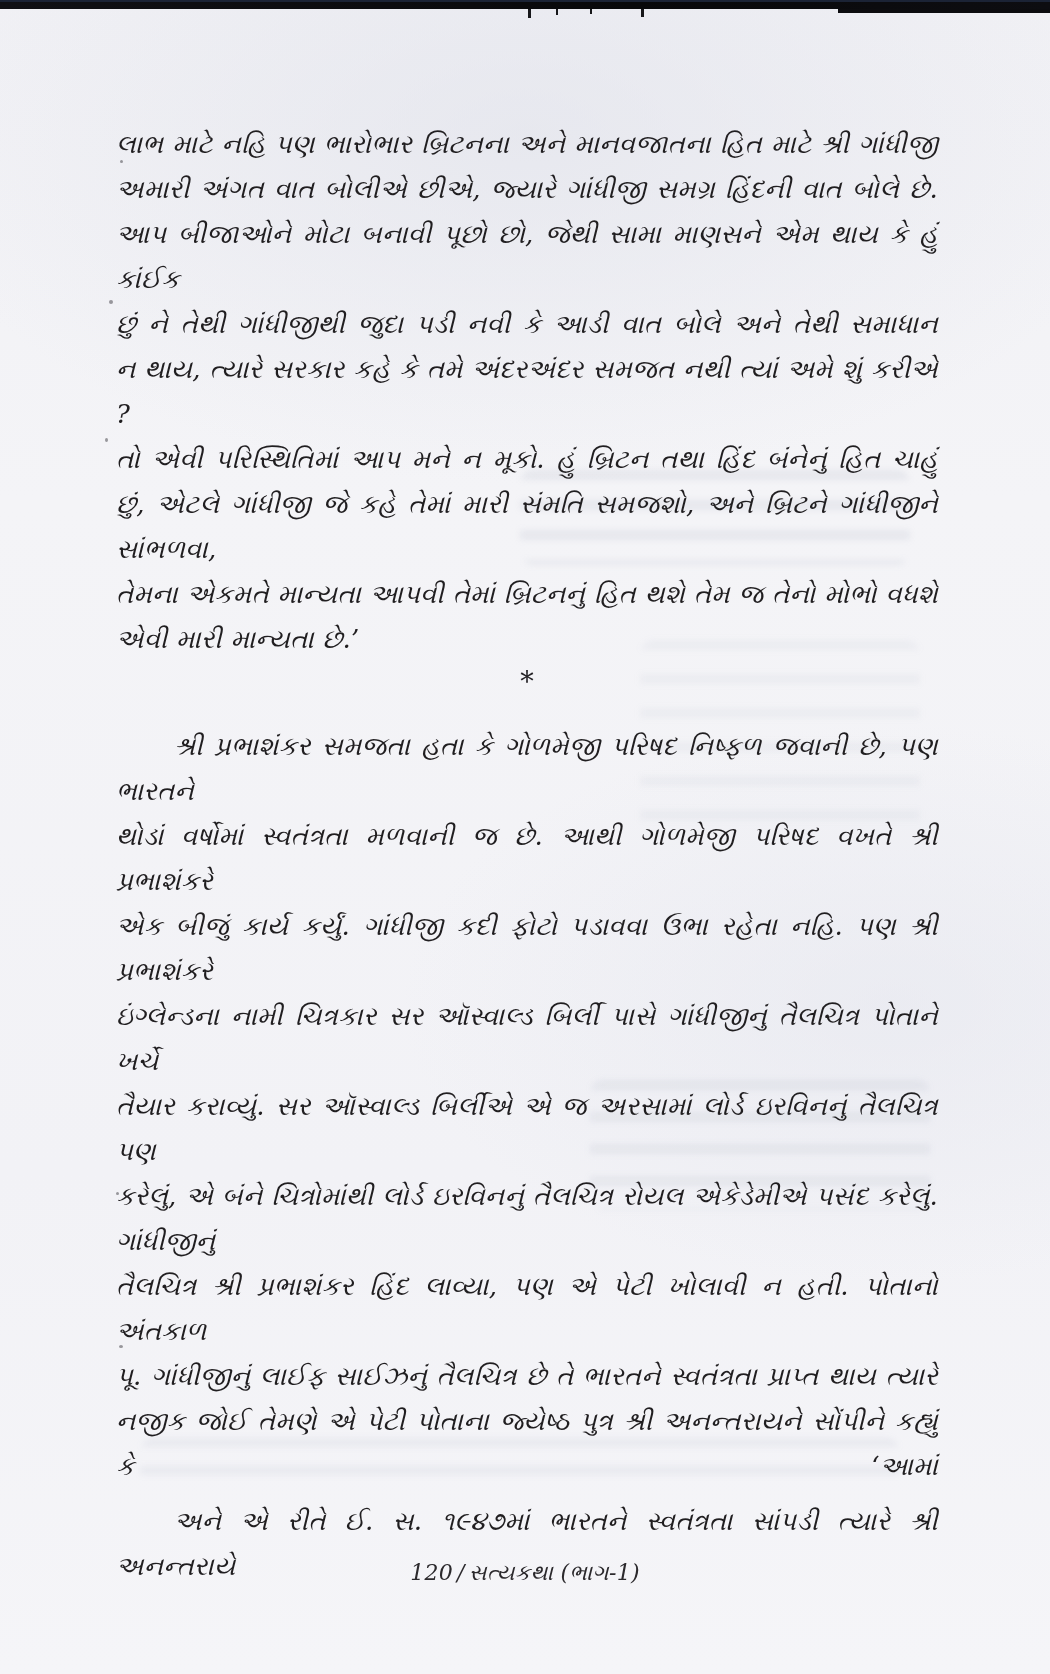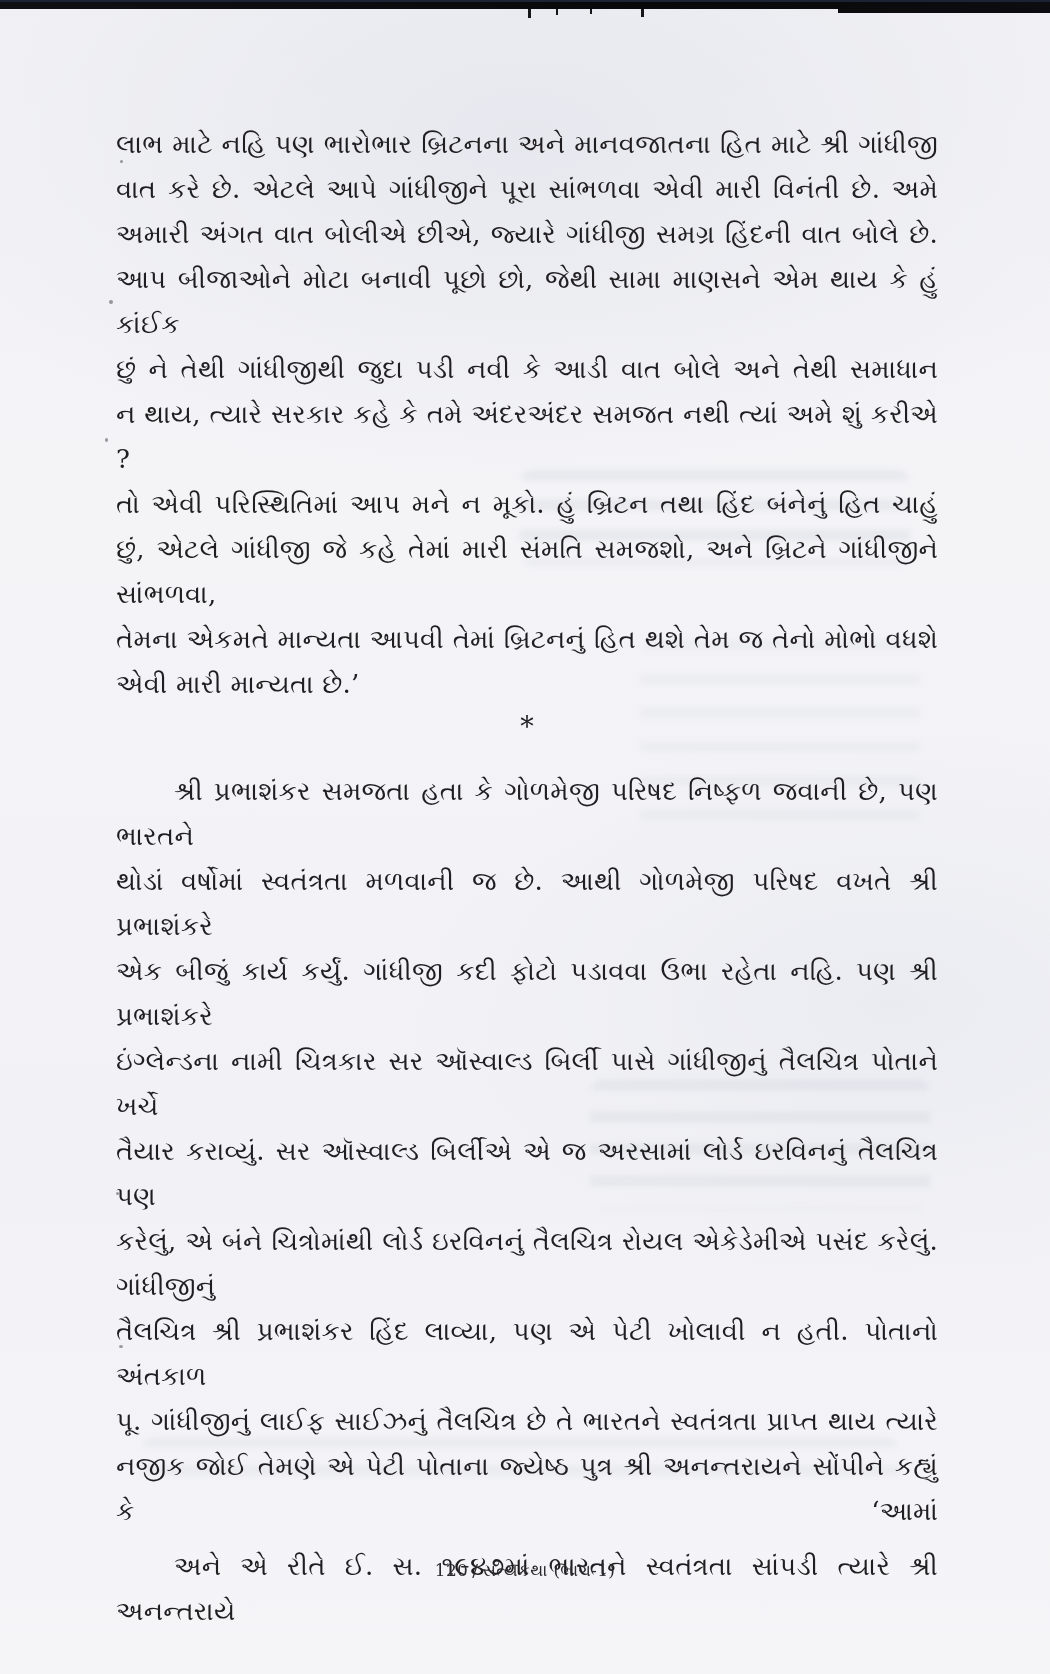--- a/index.html
+++ b/index.html
@@ -10,20 +10,21 @@
   }
   .page {
     position:relative;
     width:1050px; height:1674px;
     overflow:hidden;
     background:
       radial-gradient(ellipse 900px 500px at 50% 8%, rgba(222,224,233,.55), rgba(0,0,0,0) 70%),
       radial-gradient(ellipse 700px 400px at 85% 60%, rgba(225,227,236,.45), rgba(0,0,0,0) 70%),
       linear-gradient(180deg, #f1f1f5 0%, #f4f4f7 30%, #f2f2f6 70%, #f5f5f8 100%);
     color:#201e20;
+    font-style:italic;
   }
   
   .scan-top {
     position:absolute; top:0; left:0; width:1050px; height:9px;
     background:linear-gradient(90deg,#101014 0%, #0b0b0e 45%, #08080a 60%, #0d0d11 100%);
     border-top:2px solid #1b2335;
   }
   .scan-top-thick { position:absolute; top:9px; left:838px; width:212px; height:4px; background:#0c0c0f; }
   .tick { position:absolute; background:#17171a; width:2px; }
   .t1 { left:528px; top:9px; height:9px; width:3px; }
@@ -60,21 +61,21 @@
 
   .sep-star {
     height:40px; line-height:40px; margin:0 0 22px 0;
     text-align:center; text-align-last:center;
     font-size:27px; color:#232125;
   }
   .p2 { margin-top:16px; }
   .p3 { margin-top:10px; }
   .footer {
     position:absolute; left:0; top:1560px; width:1050px;
-    text-align:center; font-size:17px; color:#2b292c;
+    text-align:center; font-size:22px; color:#2b292c;
     letter-spacing:.3px;
   }
   .footer span { padding:0 2px; }
 </style>
 </head>
 <body>
 
 <div class="page">
 
   <div class="scan-top"></div>
@@ -92,21 +93,20 @@
   <div class="speck s1"></div>
   <div class="speck s2"></div>
   <div class="speck s3"></div>
   <div class="speck s4"></div>
   <div class="speck s5"></div>
 
   <div class="content">
 
     <div class="para p1">
       <div class="line">લાભ માટે નહિ પણ ભારોભાર બ્રિટનના અને માનવજાતના હિત માટે શ્રી ગાંધીજી</div>
-      <div class="line">વાત કરે છે. એટલે આપે ગાંધીજીને પૂરા સાંભળવા એવી મારી વિનંતી છે. અમે</div>
       <div class="line">અમારી અંગત વાત બોલીએ છીએ, જ્યારે ગાંધીજી સમગ્ર હિંદની વાત બોલે છે.</div>
       <div class="line">આપ બીજાઓને મોટા બનાવી પૂછો છો, જેથી સામા માણસને એમ થાય કે હું કાંઈક</div>
       <div class="line">છું ને તેથી ગાંધીજીથી જુદા પડી નવી કે આડી વાત બોલે અને તેથી સમાધાન</div>
       <div class="line">ન થાય, ત્યારે સરકાર કહે કે તમે અંદરઅંદર સમજત નથી ત્યાં અમે શું કરીએ ?</div>
       <div class="line">તો એવી પરિસ્થિતિમાં આપ મને ન મૂકો. હું બ્રિટન તથા હિંદ બંનેનું હિત ચાહું</div>
       <div class="line">છું, એટલે ગાંધીજી જે કહે તેમાં મારી સંમતિ સમજશો, અને બ્રિટને ગાંધીજીને સાંભળવા,</div>
       <div class="line">તેમના એકમતે માન્યતા આપવી તેમાં બ્રિટનનું હિત થશે તેમ જ તેનો મોભો વધશે</div>
       <div class="line nojust">એવી મારી માન્યતા છે.’</div>
     </div>
 

